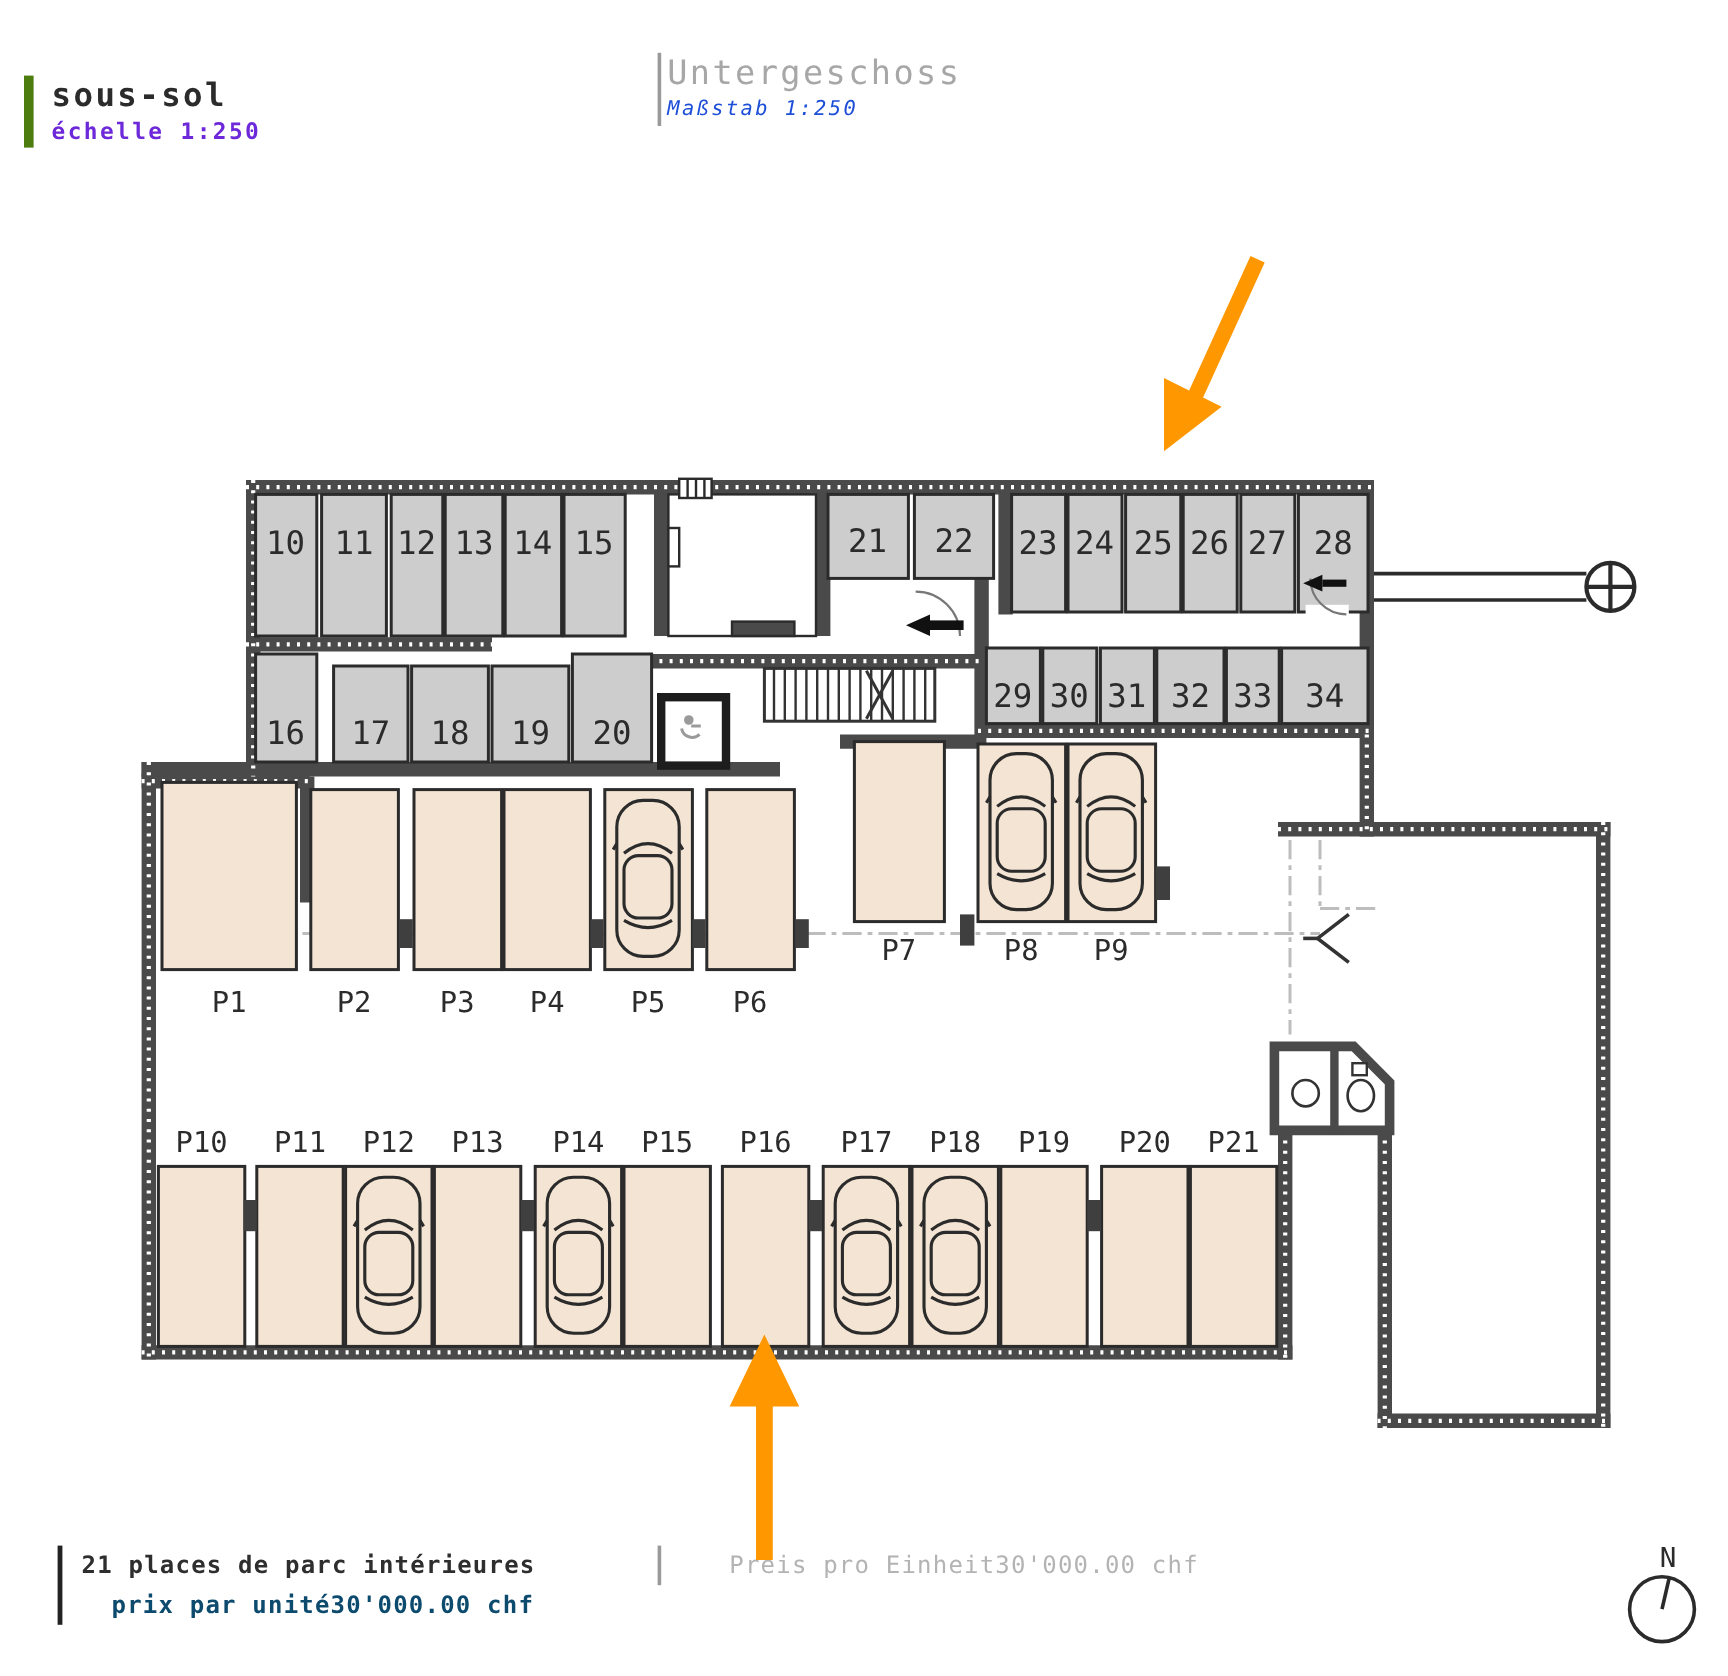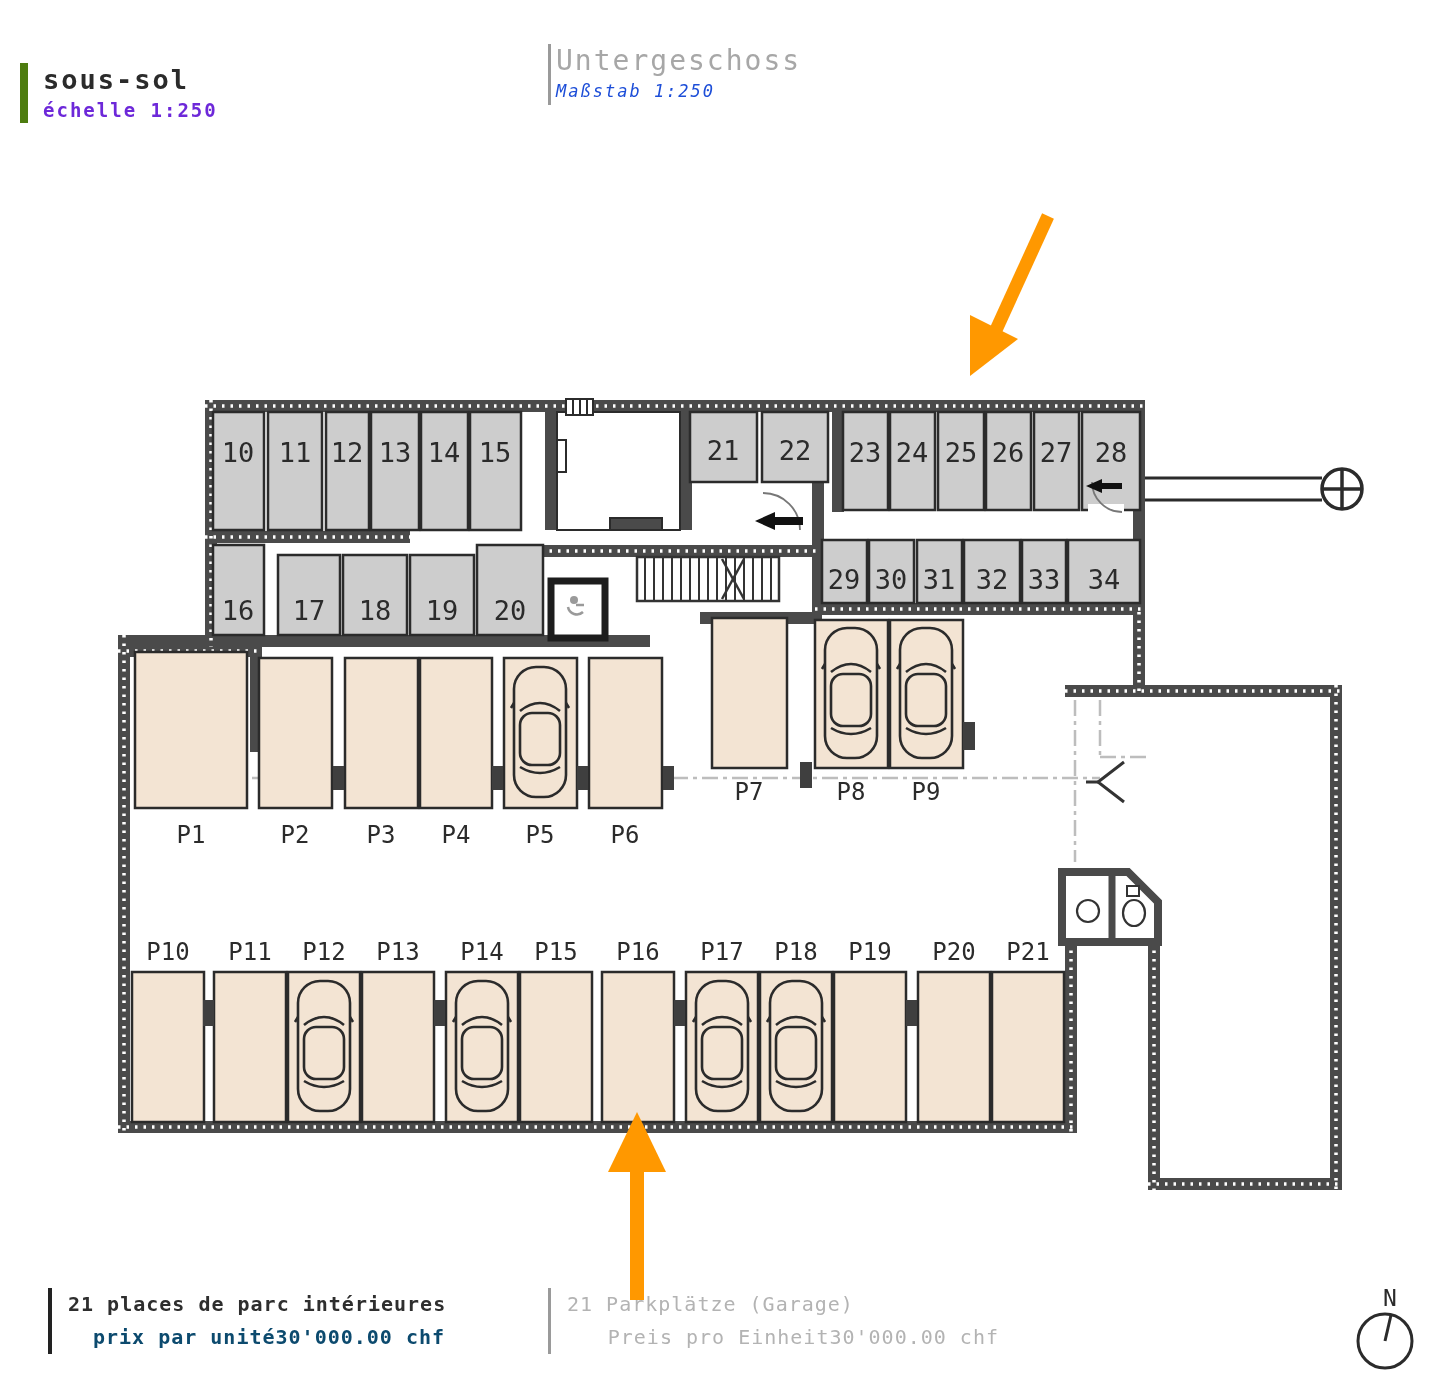--- a/index.html
+++ b/index.html
@@ -40,21 +40,20 @@
 </div>
 
 <div class="ft-fr">
   <div class="l1">21 places de parc intérieures</div>
   <div class="l2">
     <span>prix par unité</span>
     <span>30'000.00 chf</span>
   </div>
 </div>
 <div class="ft-de">
-  <div class="l1">21 Parkplätze (Garage)</div>
   <div class="l2">
     <span>Preis pro Einheit</span>
     <span>30'000.00 chf</span>
   </div>
 </div>
 
 <svg class="plan" width="1440" height="1397" viewBox="0 0 1440 1397">
   <defs>
     <g id="car-shape" fill="none" stroke="#2b2b2b" stroke-width="2.6">
       <rect x="4" y="2" width="52" height="130" rx="22"></rect>

